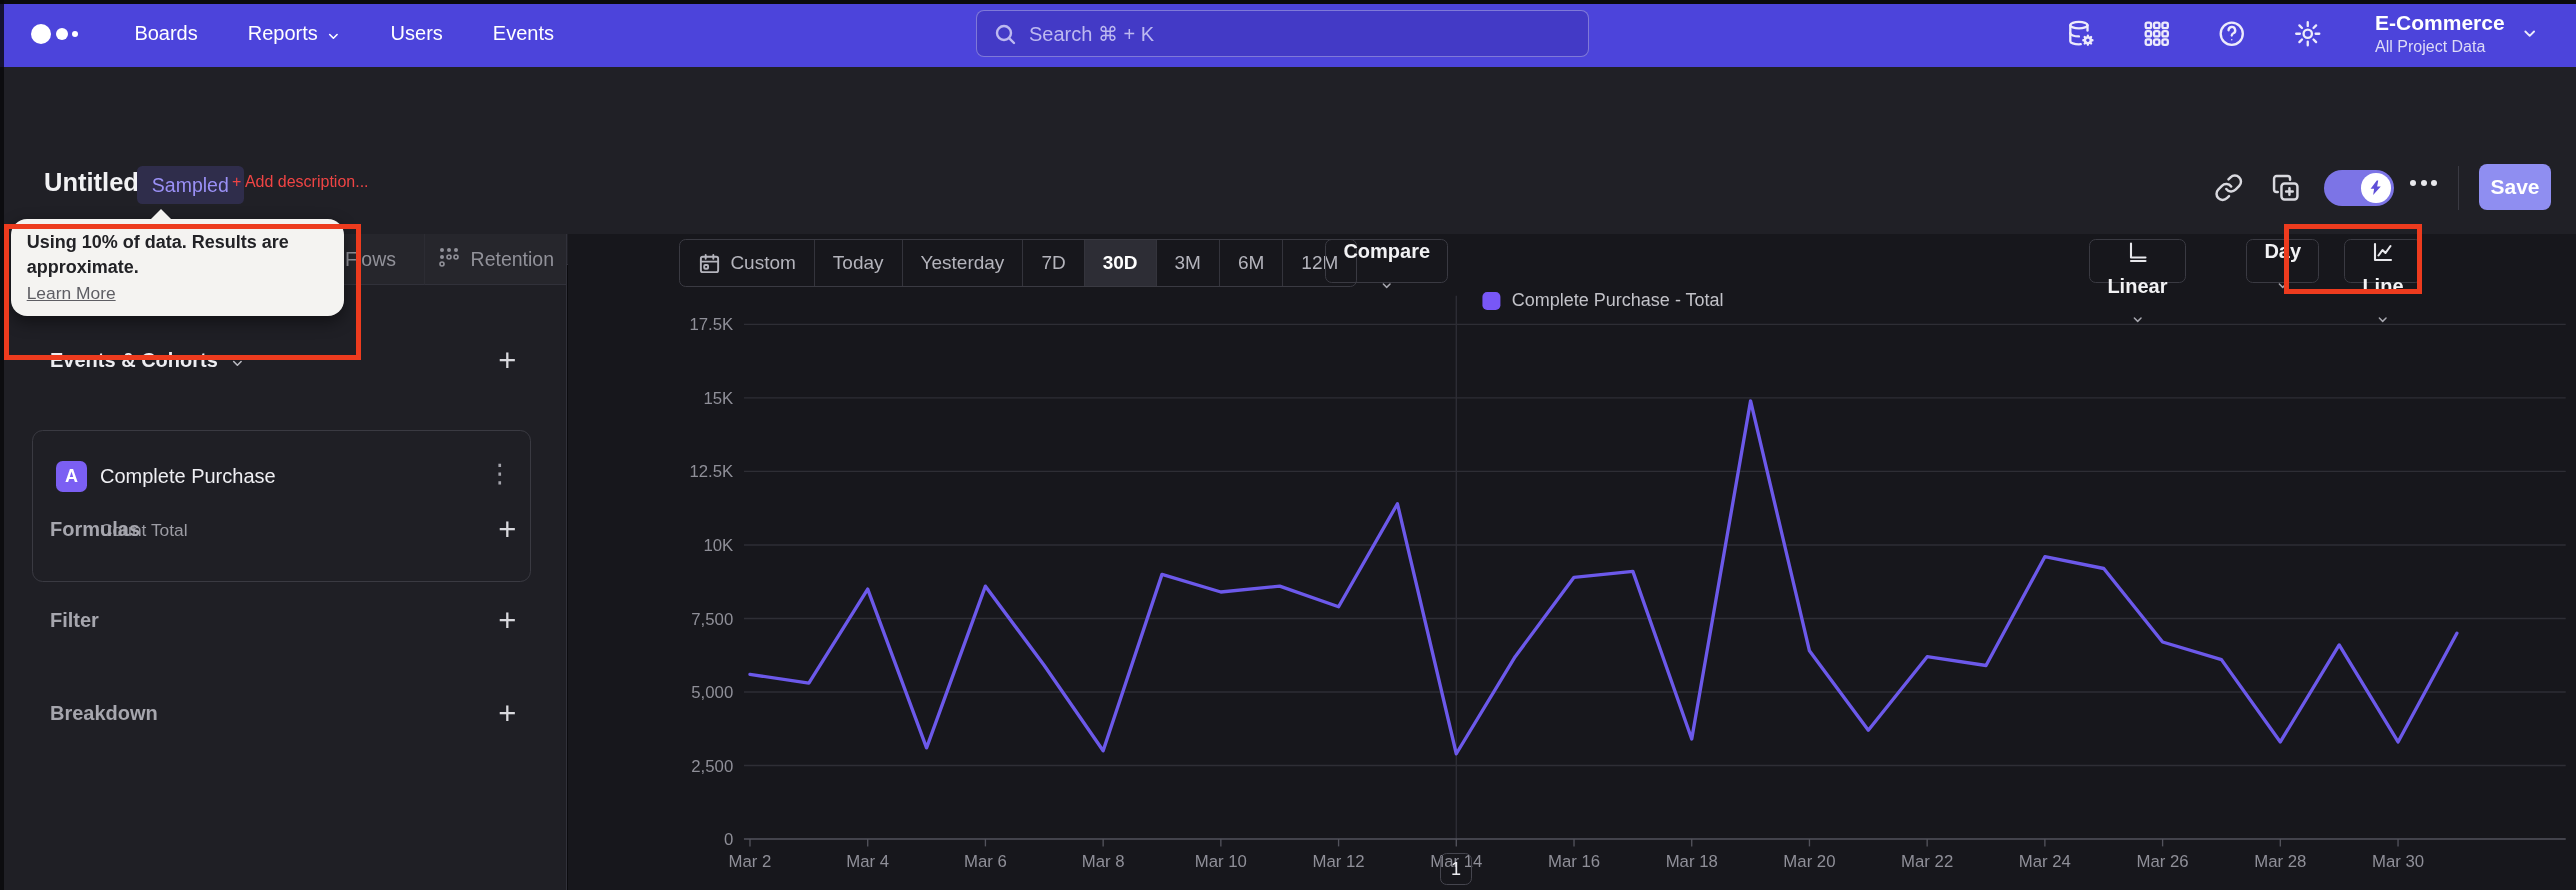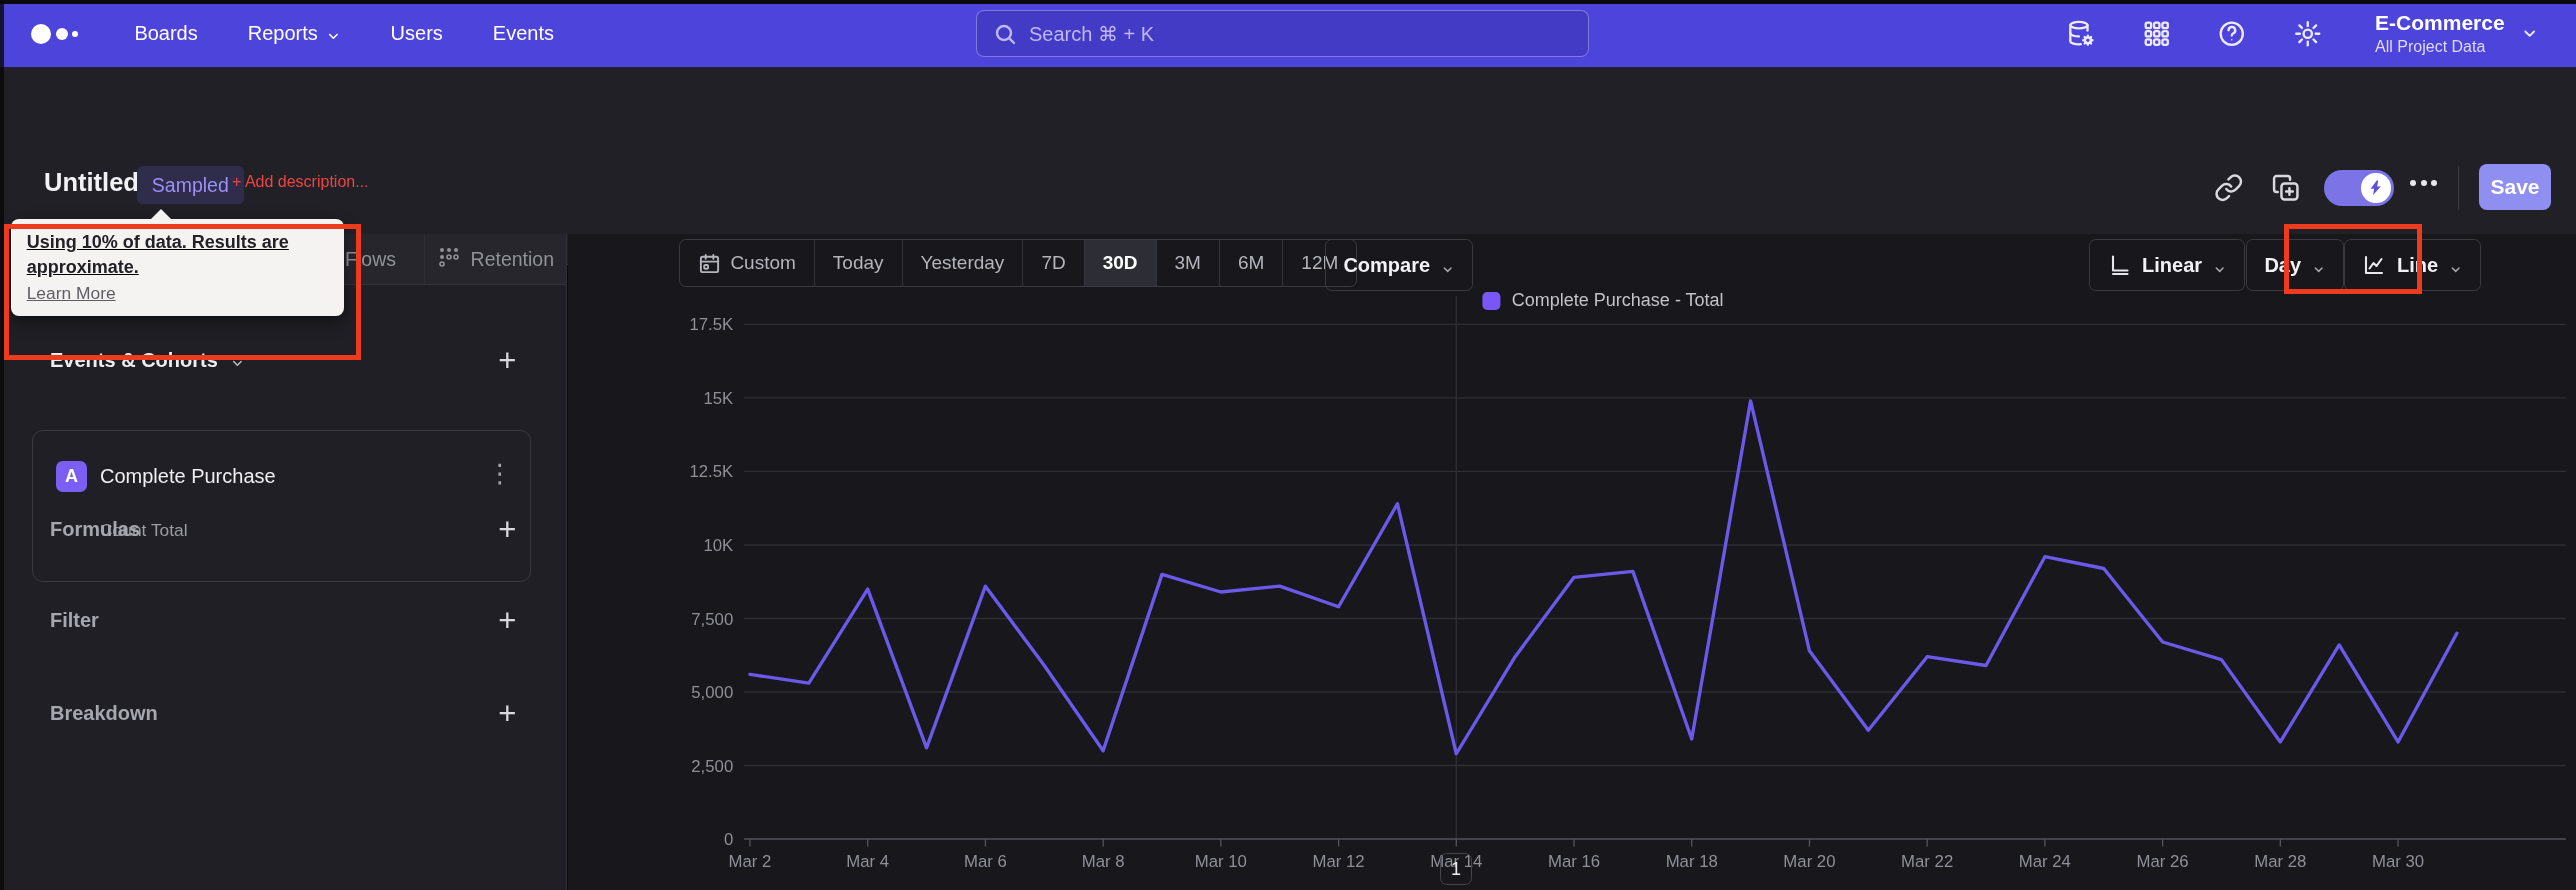--- a/index.html
+++ b/index.html
@@ -55,22 +55,22 @@
   .save-btn { position:absolute; left:2479px; top:97px; width:72px; height:46px; border-radius:8px;
               background:#8F8EF1; color:#FFFFFF; font-size:21px; font-weight:600; border:none; cursor:pointer;
               font-family:inherit; }
 
   
   .red-box { position:absolute; border:5.4px solid #ED3B1E; z-index:40; pointer-events:none; }
   .red-box.one { left:4px; top:157px; width:357px; height:136px; }
   .red-box.two { left:2284px; top:157px; width:138px; height:70px; }
 
   
-  .tooltip { position:absolute; left:10.7px; top:219px; width:333px; border-radius:8px; background:#F4F3F1;
-             padding:10.7px 16px 12px; z-index:30; box-shadow:0 5.4px 16px rgba(0,0,0,.45);text-decoration:underline; }
+  .tooltip { position:absolute; left:10.7px; top:219px; width:333px; border-radius:16px; background:#F4F3F1;
+             padding:10.7px 16px 12px; z-index:30; box-shadow:0 5.4px 16px rgba(0,0,0,.45); }
   .tooltip:before { content:""; position:absolute; top:-10px; left:140px; border-left:10px solid transparent;
                     border-right:10px solid transparent; border-bottom:10.7px solid #F4F3F1; }
   .tooltip .tt-text { font-size:18px; font-weight:700; color:#222226; line-height:1.4; }
   .tooltip .tt-link { font-size:17.4px; color:#5E5E64; text-decoration:underline; margin-top:2.7px; display:inline-block; }
 
   
   .sidebar { position:absolute; left:0; top:234px; width:567px; bottom:0; background:#1F1F25;
              border-right:1.3px solid #31313A; }
   .tabs { display:flex; height:51px; }
   .tab { flex:1; display:flex; align-items:center; justify-content:center; gap:9.4px; font-size:19.5px;
@@ -97,22 +97,22 @@
 
   
   .main { position:absolute; left:568px; top:234px; right:0; bottom:0; background:#17171C; }
   .range-group { position:absolute; left:111px; top:5.4px; height:48px; border:1.3px solid #3A3A42; border-radius:6.7px;
                  display:inline-flex; overflow:hidden; }
   .range-cell { display:flex; align-items:center; gap:9.4px; padding:0 18px; font-size:19px; color:#B4B4BC;
                 border-left:1.3px solid #34343C; cursor:pointer; white-space:nowrap; }
   .range-cell:first-child { border-left:none; }
   .range-cell.active { background:#2D2D35; color:#FFFFFF; font-weight:700; }
   .range-cell svg { width:23px; height:23px; stroke:currentColor; fill:none; stroke-width:2; stroke-linecap:round; }
-  .pill-btn { position:absolute; top:5.4px; height:52px; padding:0 17.4px; border:1.3px solid #3A3A42; border-radius:6.7px;
-              display:flex; align-items:center; gap:10.7px; font-size:20px; font-weight:600; color:#F2F2F4; cursor:pointer; }
+  .pill-btn { position:absolute; top:5.4px; height:44px; padding:0 17.4px; border:1.3px solid #3A3A42; border-radius:6.7px;
+              display:flex; align-items:center; gap:10.7px; font-size:20px; font-weight:600; color:#F2F2F4; cursor:pointer;flex-direction:column; }
   .pill-btn .chev { color:#A9A9B1; width:13.4px; height:13.4px; }
   .pill-btn svg.bicon { width:24px; height:24px; stroke:#E8E8EC; fill:none; stroke-width:2.1; stroke-linecap:round;
                         stroke-linejoin:round; }
   #compare-btn { left:757px; }
   .legend { position:absolute; top:56px; left:1035px; transform:translateX(-50%); display:flex; align-items:center;
             gap:11.4px; }
   .legend .swatch { width:18px; height:18px; border-radius:4.7px; }
   .legend .ltext { font-size:18px; color:#C2C2C8; }
   #chart-svg { position:absolute; inset:0; }
   .pagination { position:absolute; left:888px; top:619px; transform:translateX(-50%); width:32px; height:32px;

